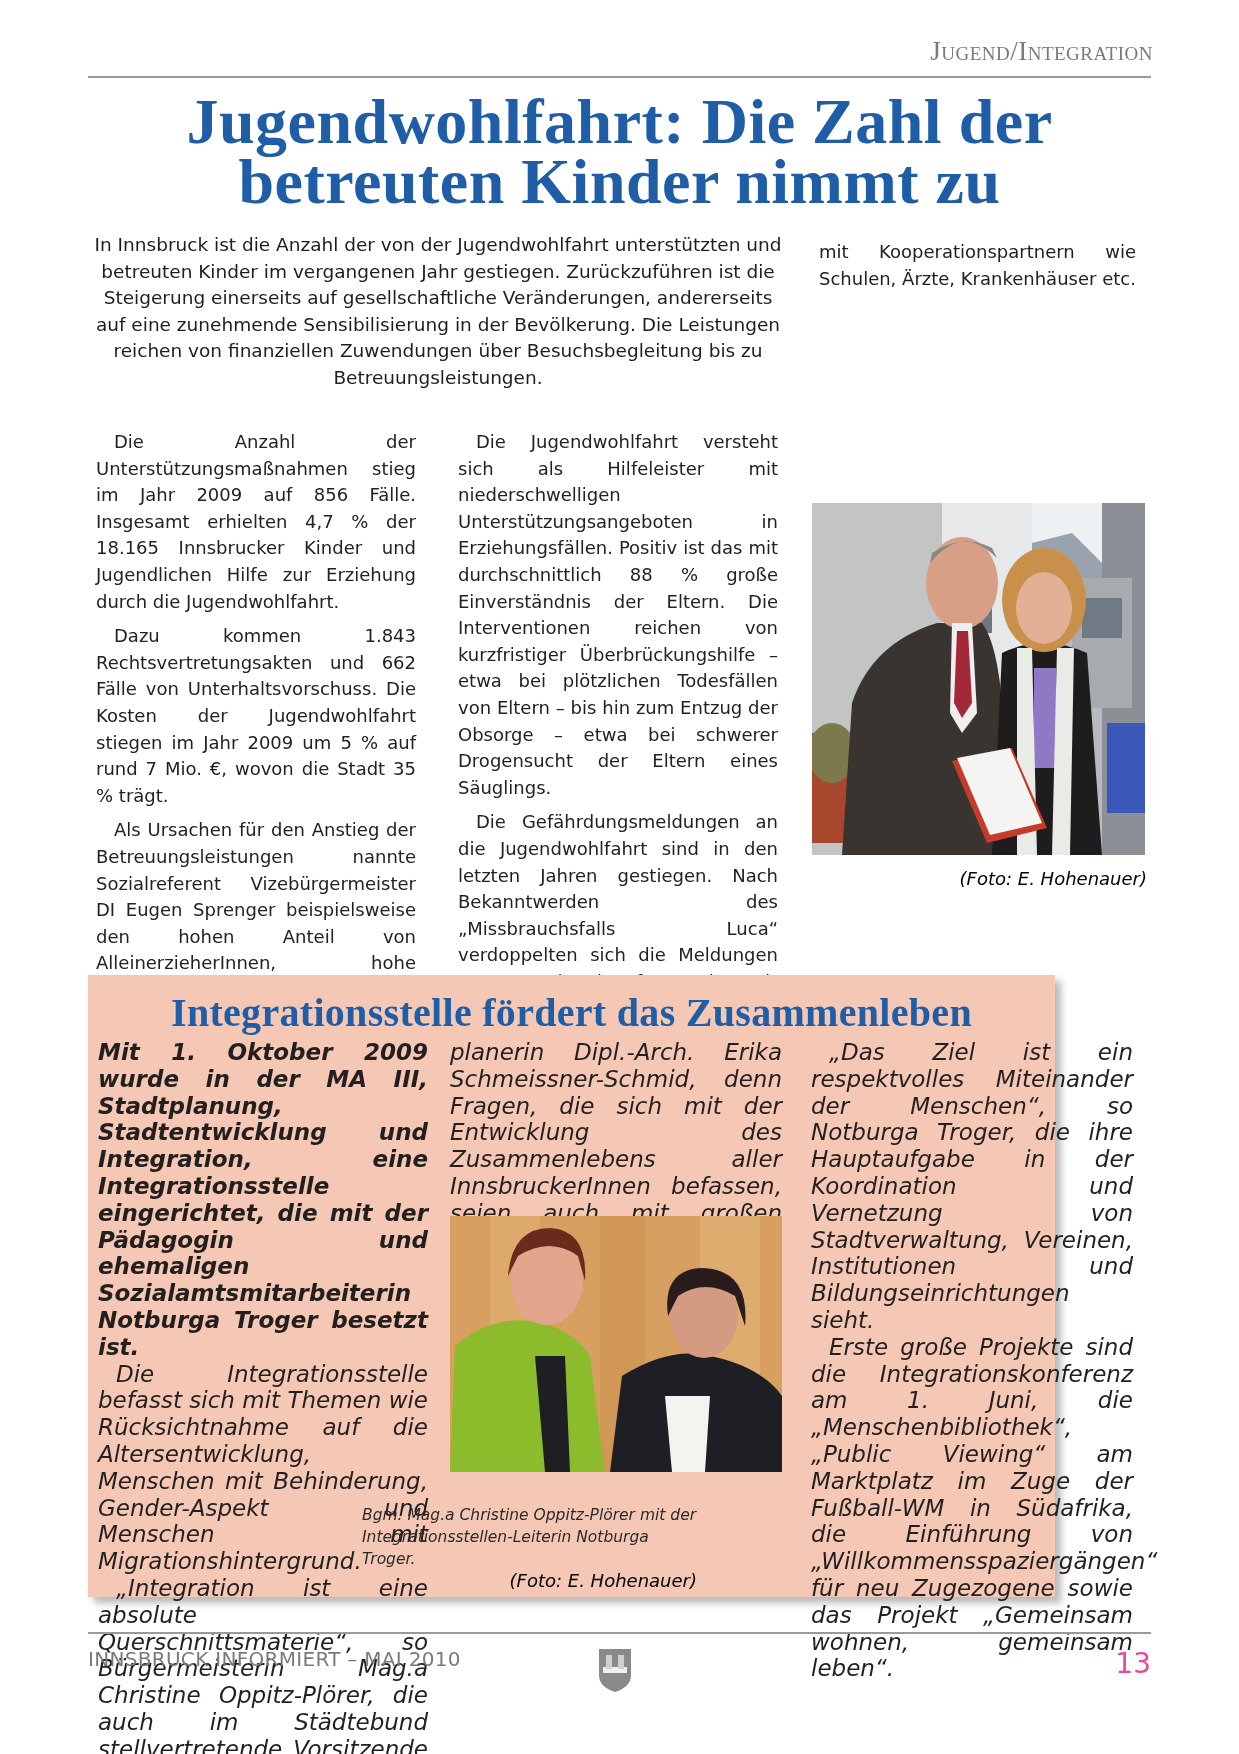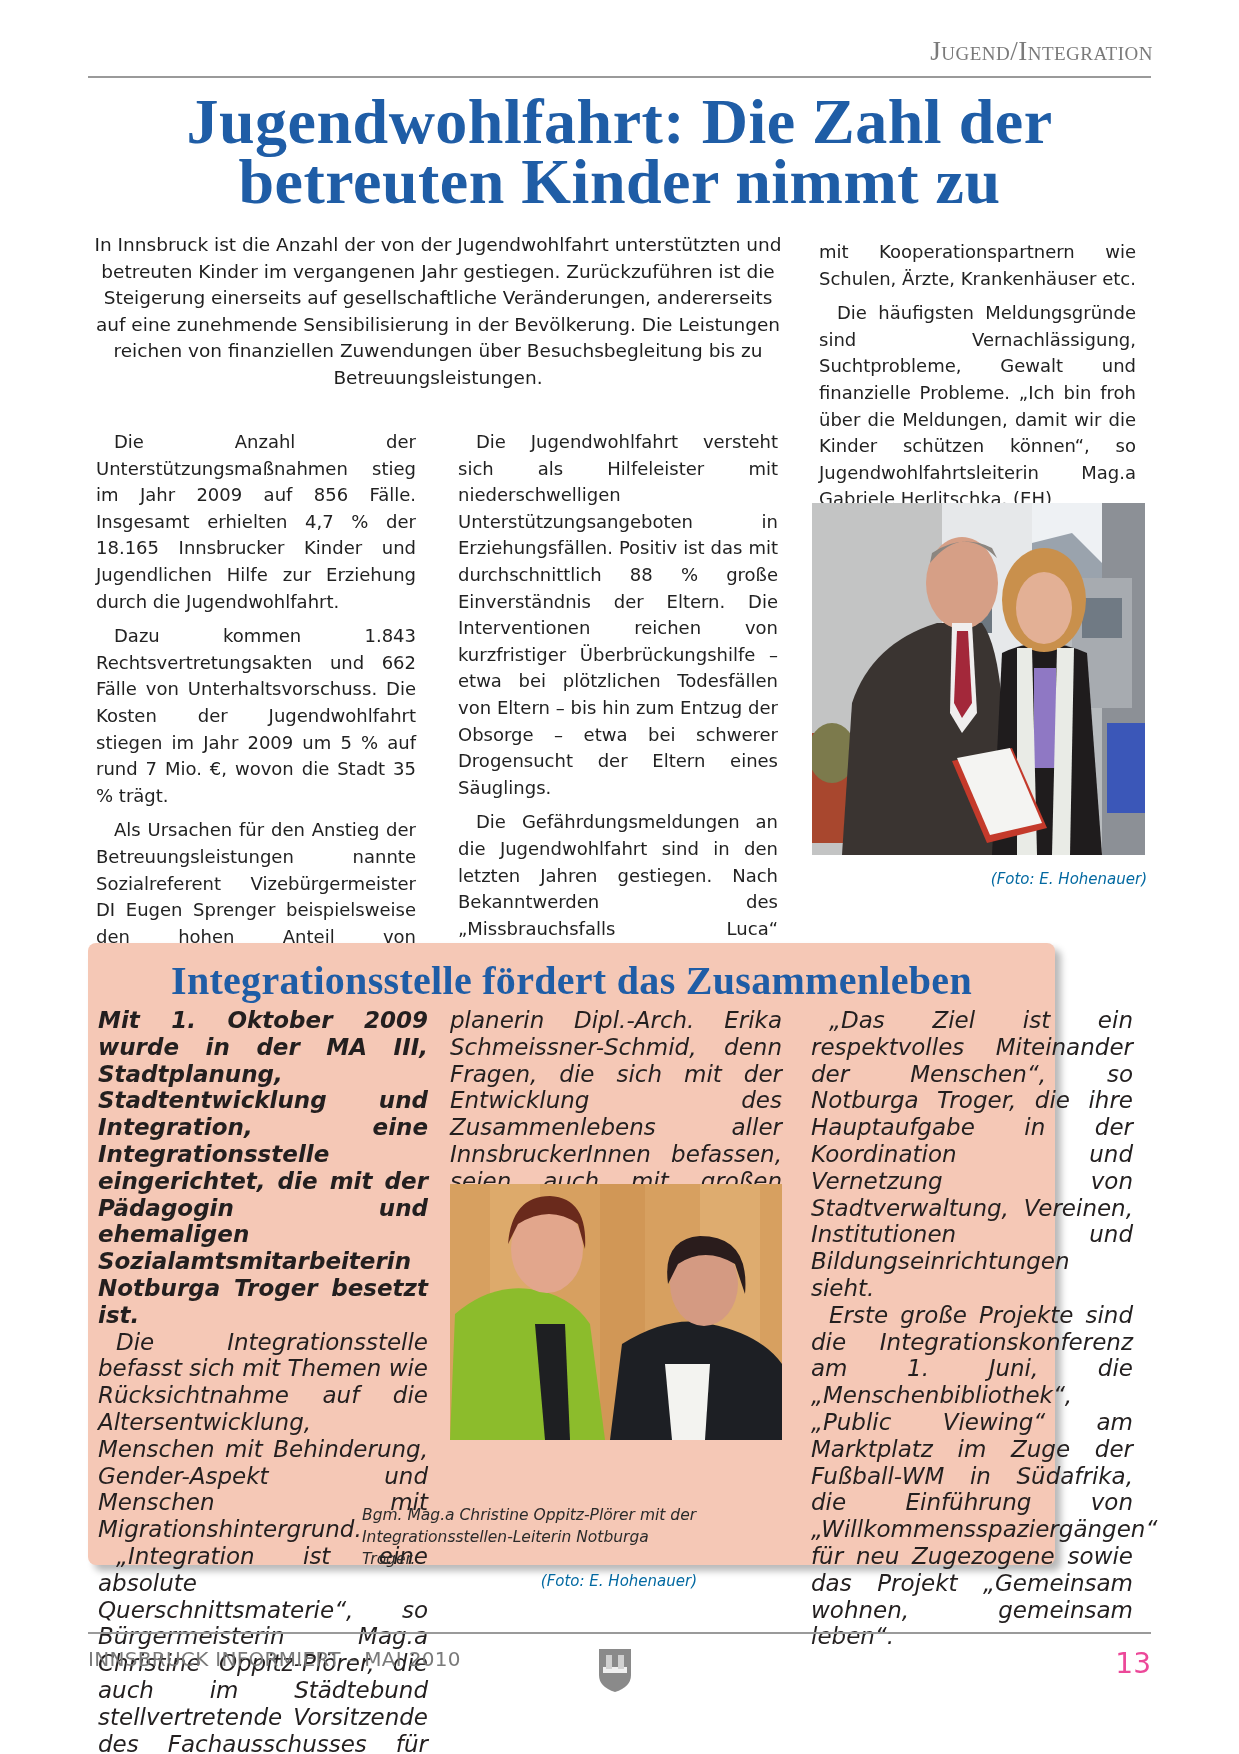--- a/index.html
+++ b/index.html
@@ -16,24 +16,24 @@
   .col { position: absolute; font-size: 18px; line-height: 26.6px; text-align: justify; color: #222; }
   .col p { margin: 8px; text-indent: 18px; }
   .col p.noindent { text-indent: 0; }
   #col1 { left: 88px; width: 336px; top: 421px; }
   #col2 { left: 450px; width: 336px; top: 421px; }
   #col3 { left: 811px; width: 333px; top: 231px; }
   .photo { position: absolute; overflow: hidden; }
   #photo1 { left: 812px; top: 503px; width: 333px; height: 352px; background: #a9adb0; }
   .caption { position: absolute; font-style: italic; font-size: 15.5px; line-height: 22px; color: #2a2a2a; }
   #caption1 { left: 811px; top: 868px; width: 336px; }
-  .credit { font-size: 15px; text-align: right; display: block; font-style: italic; color: #0369a1; }
+  .credit { font-size: 18px; text-align: right; display: block; font-style: italic; color: #000000; }
   
-  .box { position: absolute; left: 88px; top: 943px; width: 967px; height: 622px; background: #f5c8b6;
-         box-shadow: 6px 6px 7px rgba(0,0,0,0.28); border-radius: 8px; }
+  .box { position: absolute; left: 88px; top: 975px; width: 967px; height: 622px; background: #f5c8b6;
+         box-shadow: 6px 6px 7px rgba(0,0,0,0.28); }
   .box-title { position: absolute; left: 0; right: 0; top: 14px; text-align: center;
                font-family: "Liberation Serif", "DejaVu Serif", serif; font-weight: bold; color: #1f5da6;
                font-size: 40px; letter-spacing: 0.3px; }
   .bcol { position: absolute; font-style: italic; font-size: 23px; line-height: 26.8px; text-align: justify; color: #231f1f; }
   .bcol p { margin: 0; text-indent: 18px; }
   .bcol p.lead2 { text-indent: 0; font-weight: bold; }
   #bcol1 { left: 10px; width: 330px; top: 64px; }
   #bcol2 { left: 362px; width: 332px; top: 64px; }
   #bcol3 { left: 723px; width: 322px; top: 64px; }
   #photo2 { left: 362px; top: 241px; width: 332px; height: 256px; background: #d59a55; }
@@ -59,21 +59,20 @@
   <p>Als Ursachen für den Anstieg der Betreuungsleistungen nannte Sozialreferent Vizebürgermeister DI Eugen Sprenger beispielsweise den hohen Anteil von AlleinerzieherInnen, hohe Scheidungsraten, die österreichweit höchsten Mietpreise und mangelnde soziale Ressourcen.</p>
 </div>
 
 <div class="col" id="col2">
   <p>Die Jugendwohlfahrt versteht sich als Hilfeleister mit niederschwelligen Unterstützungsangeboten in Erziehungsfällen. Positiv ist das mit durchschnittlich 88 % große Einverständnis der Eltern. Die Interventionen reichen von kurzfristiger Überbrückungshilfe – etwa bei plötzlichen Todesfällen von Eltern – bis hin zum Entzug der Obsorge – etwa bei schwerer Drogensucht der Eltern eines Säuglings.</p>
   <p>Die Gefährdungsmeldungen an die Jugendwohlfahrt sind in den letzten Jahren gestiegen. Nach Bekanntwerden des „Missbrauchsfalls Luca“ verdoppelten sich die Meldungen von 2007 (740) auf 2008 (1.424). 2009 gab es eine weitere Steigerung auf 1.514 Fälle. Verbessert wurde auch die Vernetzung</p>
 </div>
 
 <div class="col" id="col3">
   <p class="noindent">mit Kooperationspartnern wie Schulen, Ärzte, Krankenhäuser etc.</p>
-  <p>Die häufigsten Meldungsgründe sind Vernachlässigung, Suchtprobleme, Gewalt und finanzielle Probleme. „Ich bin froh über die Meldungen, damit wir die Kinder schützen können“, so Jugendwohlfahrtsleiterin Mag.a Gabriele Herlitschka. (EH)</p>
 </div>
 
 <div class="photo" id="photo1" title="Photo of two people holding a document">
   <svg width="333" height="352" viewBox="0 0 333 352" xmlns="http://www.w3.org/2000/svg">
     <rect x="0" y="0" width="333" height="352" fill="#b7bbbe"></rect>
     <rect x="0" y="0" width="130" height="352" fill="#c3c4c4"></rect>
     <rect x="130" y="0" width="90" height="200" fill="#e6e8ea"></rect>
     <rect x="220" y="0" width="70" height="75" fill="#eef1f4"></rect>
     <polygon points="220,40 260,30 290,60 290,75 220,75" fill="#9aa3ad"></polygon>
     <rect x="290" y="0" width="43" height="352" fill="#8c9096"></rect>

